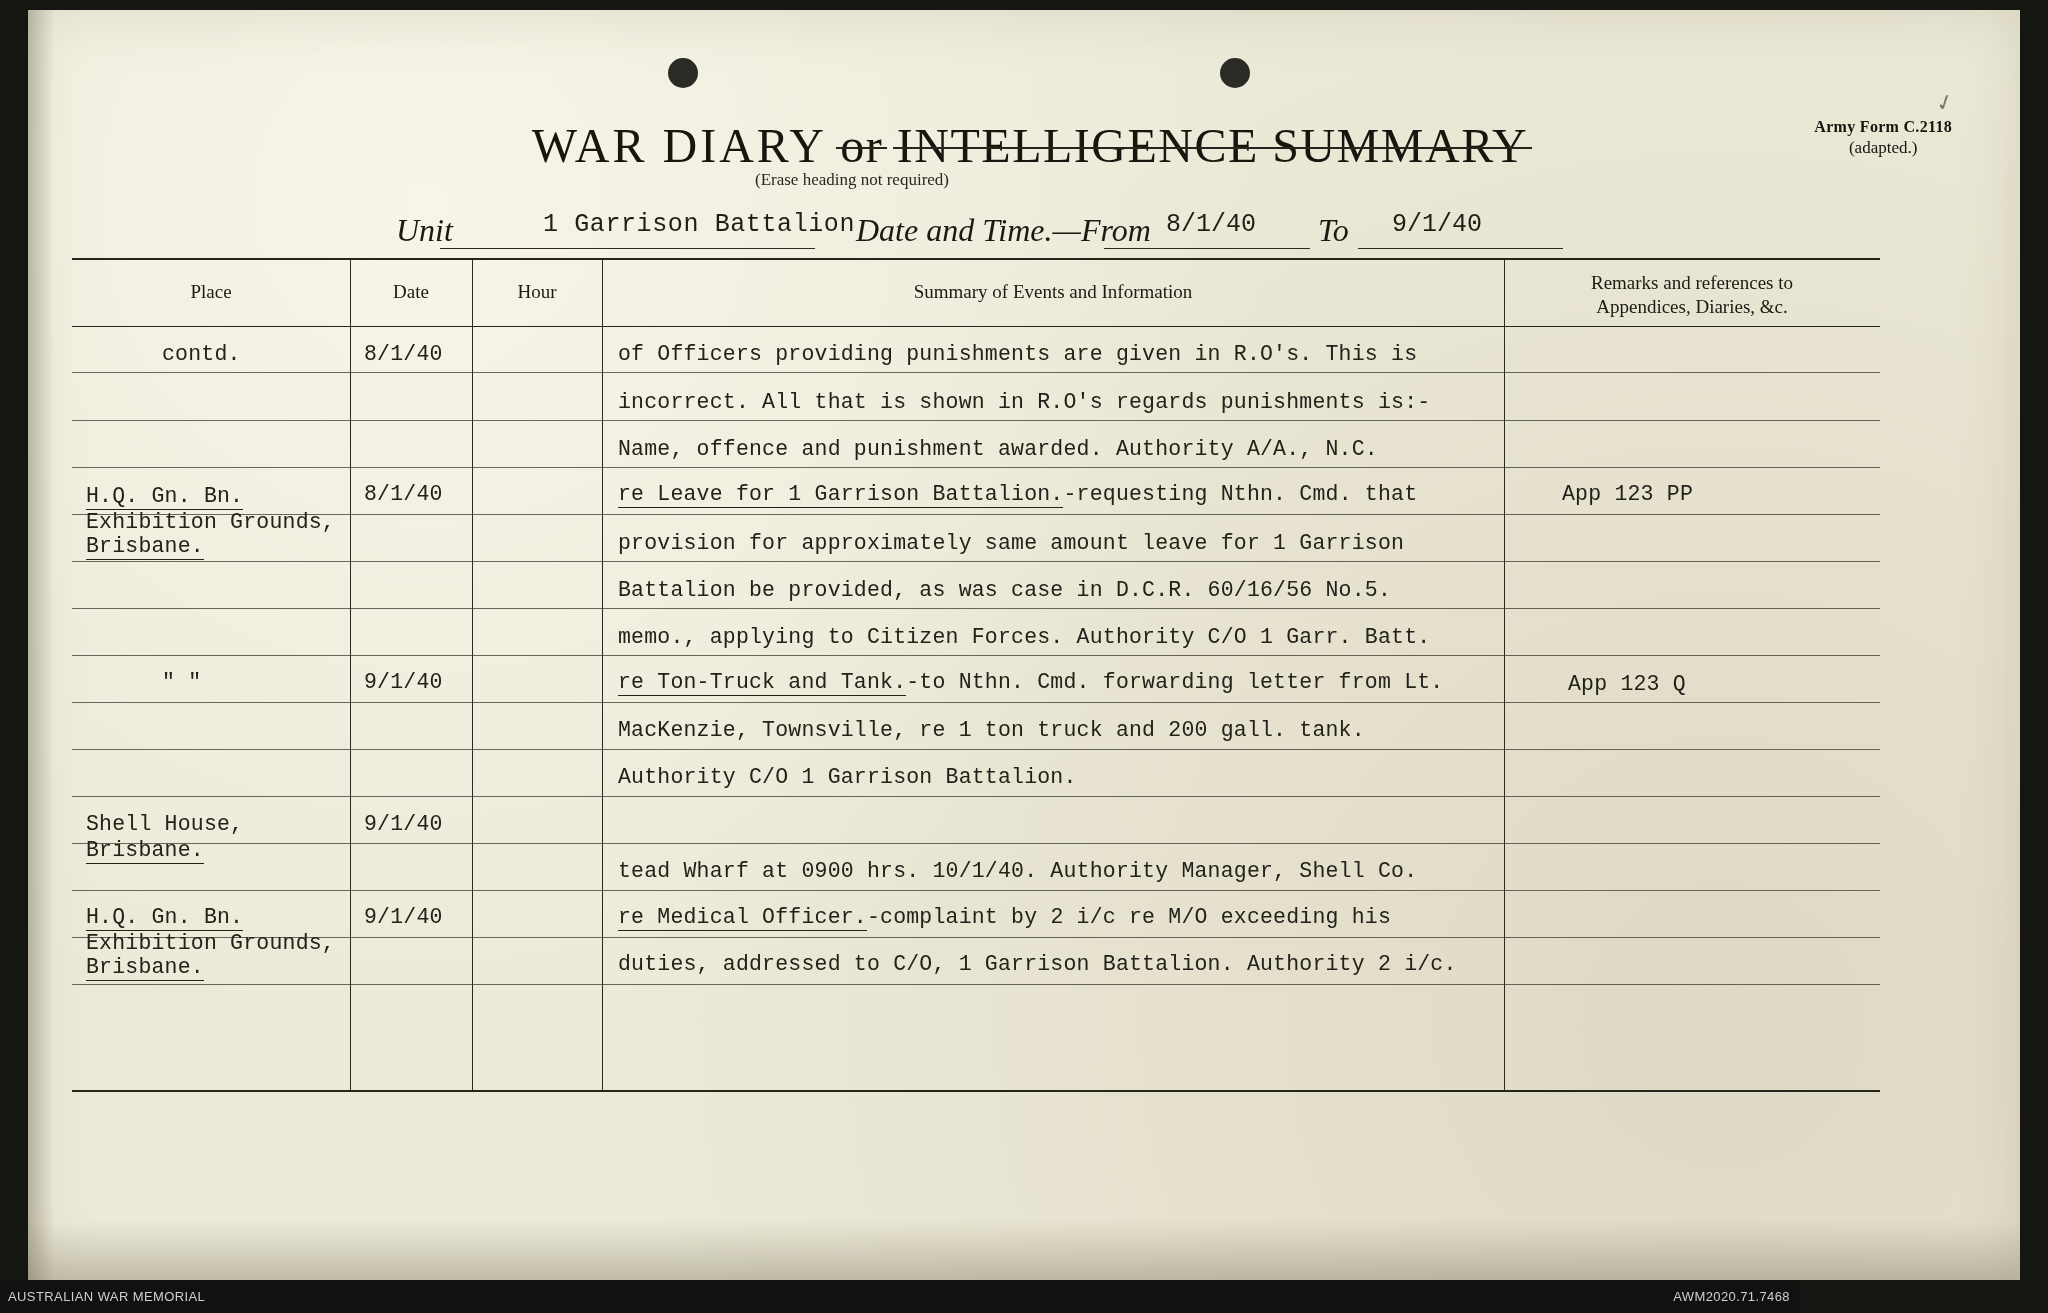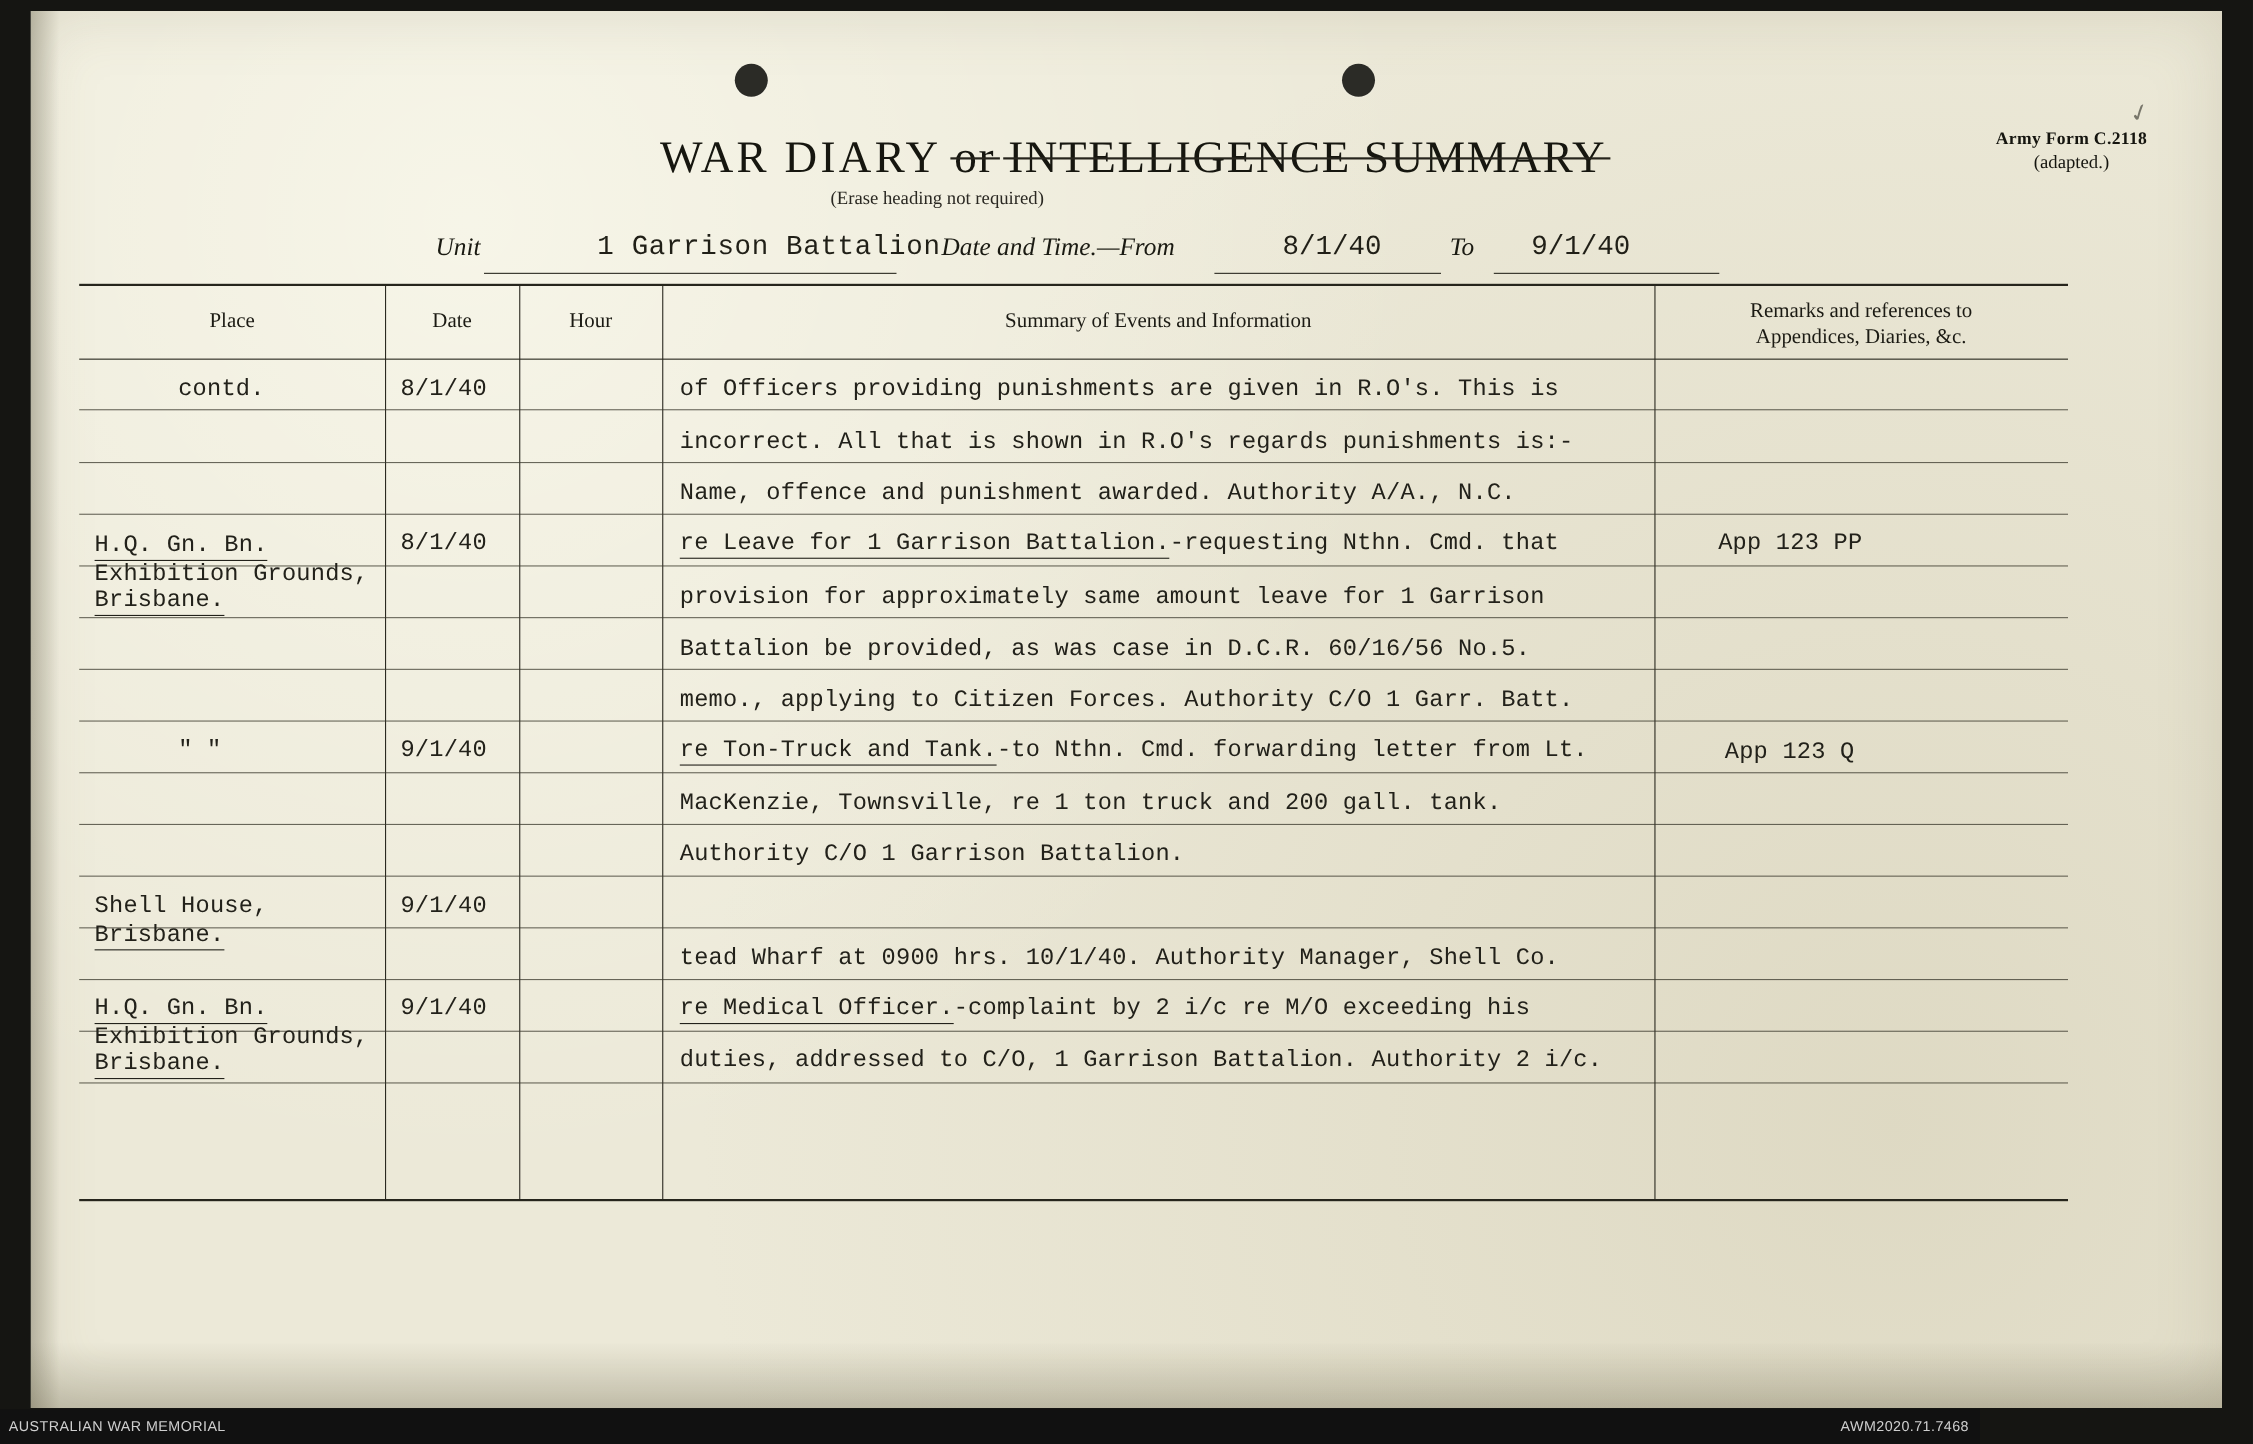--- a/index.html
+++ b/index.html
@@ -67,21 +67,21 @@
   
   .title-row {
     position: absolute;
     left: 0;
     top: 108px;
     width: 1992px;
     text-align: center;
   }
   .main-title {
     display: inline-block;
-    font-size: 41px;
+    font-size: 48px;
     letter-spacing: 1.5px;
     color: #16160f;
     margin-left: 12px;
   }
   .main-title .t-war { letter-spacing: 3px; }
   .strike { position: relative; }
   .strike::after {
     content: "";
     position: absolute;
     left: -4px;
@@ -131,21 +131,21 @@
   .unit-line {
     position: absolute;
     left: 0;
     top: 198px;
     width: 1992px;
     height: 40px;
   }
   .lbl-italic {
     position: absolute;
     font-style: italic;
-    font-size: 23px;
+    font-size: 32px;
     color: #1a1a12;
   }
   .lbl-unit { left: 368px; top: 4px; }
   .lbl-datetime { left: 828px; top: 4px; }
   .lbl-to { left: 1290px; top: 4px; }
 
   .typed {
     position: absolute;
     font-family: "Liberation Mono", monospace;
     color: #201f17;

